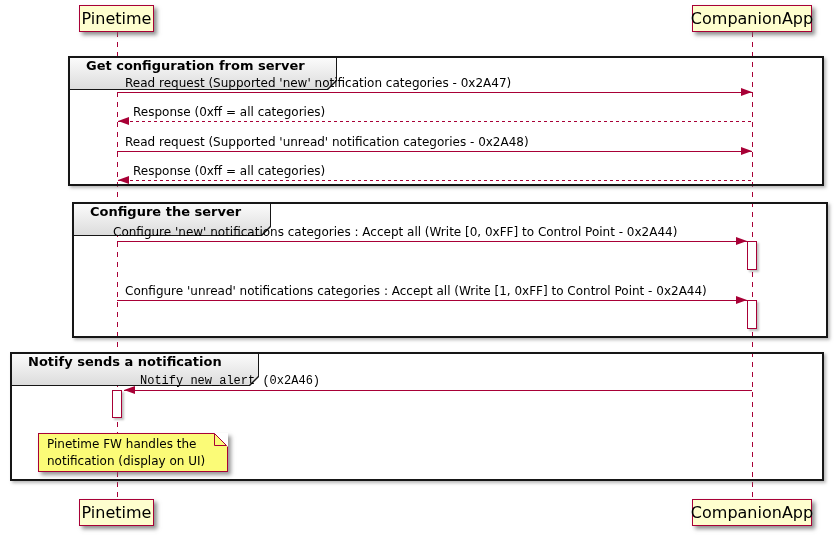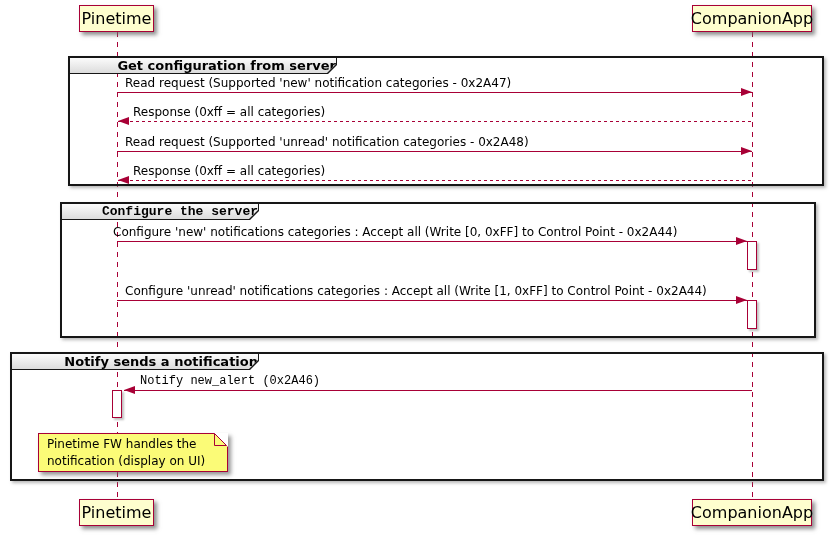--- a/index.html
+++ b/index.html
@@ -23,23 +23,22 @@
     background:repeating-linear-gradient(to bottom,#A80036 0 5px,transparent 5px 10px);
   }
 
   
   .frame {
     position:absolute; box-sizing:border-box;
     border:2px solid #161616;
     box-shadow:2px 2px 3px rgba(125,125,125,0.55);
   }
   .frame-tab {
-    position:absolute; left:0; top:0; height:16px; background:#161616;
+    position:absolute; left:0; top:0; height:32px; background:#161616;
     clip-path:polygon(0 0,100% 0,100% calc(100% - 9px),calc(100% - 9px) 100%,0 100%);
-    text-align:right;
   }
   .frame-tab-inner {
     position:absolute; left:0; top:0; right:1px; bottom:1px;
     background:linear-gradient(#fbfbfb,#dcdcdc);
     clip-path:polygon(0 0,100% 0,100% calc(100% - 9px),calc(100% - 9px) 100%,0 100%);
     font-size:13px; font-weight:bold; line-height:15px;
     padding-left:16px; box-sizing:border-box; white-space:nowrap;
   }
 
   
@@ -87,21 +86,21 @@
 
   <div class="lifeline" style="left:117px; top:32px; height:467px;"></div>
   <div class="lifeline" style="left:752px; top:32px; height:467px;"></div>
 
   <div class="frame" style="left:68px; top:56px; width:756px; height:130px;">
     <div class="frame-tab" style="width:267px;">
       <div class="frame-tab-inner">Get configuration from server</div>
     </div>
   </div>
 
-  <div class="frame" style="left:60px; top:202px; width:756px; height:136px;font-family:Liberation Mono, monospace;">
+  <div class="frame" style="left:72px; top:202px; width:756px; height:136px;">
     <div class="frame-tab" style="width:197px;">
       <div class="frame-tab-inner">Configure the server</div>
     </div>
   </div>
 
   <div class="frame" style="left:10px; top:352px; width:814px; height:129px;">
     <div class="frame-tab" style="width:247px;">
       <div class="frame-tab-inner">Notify sends a notification</div>
     </div>
   </div>

